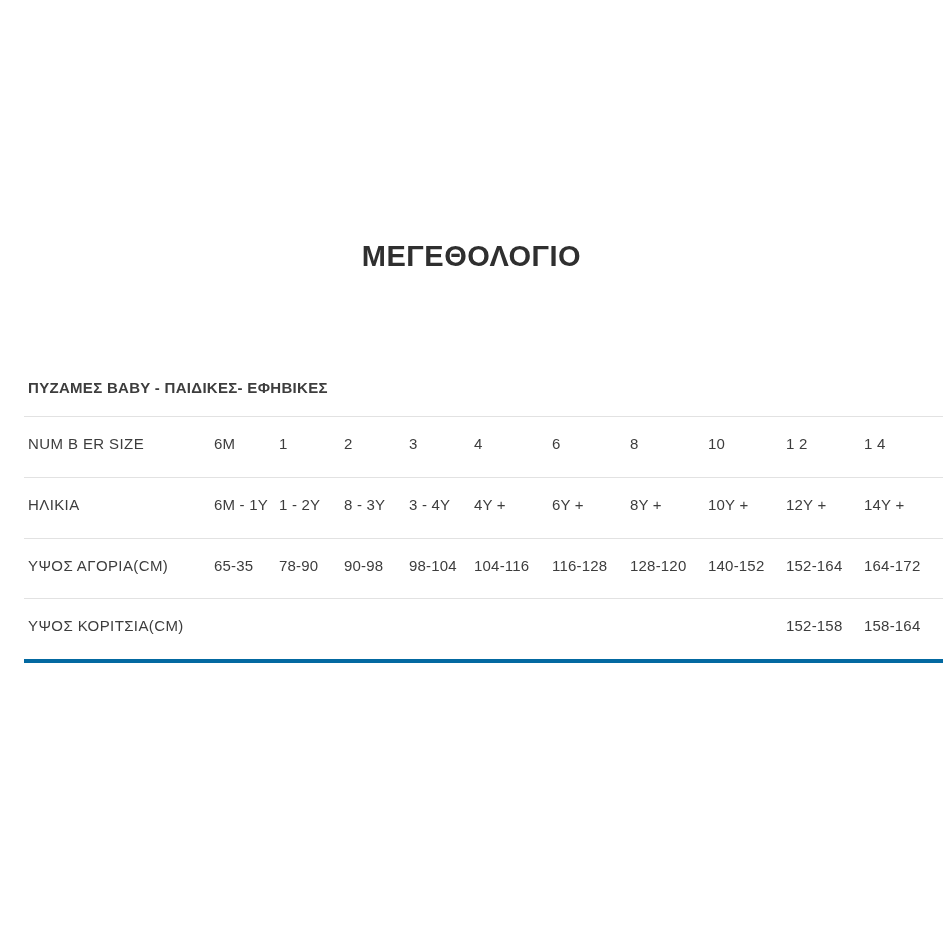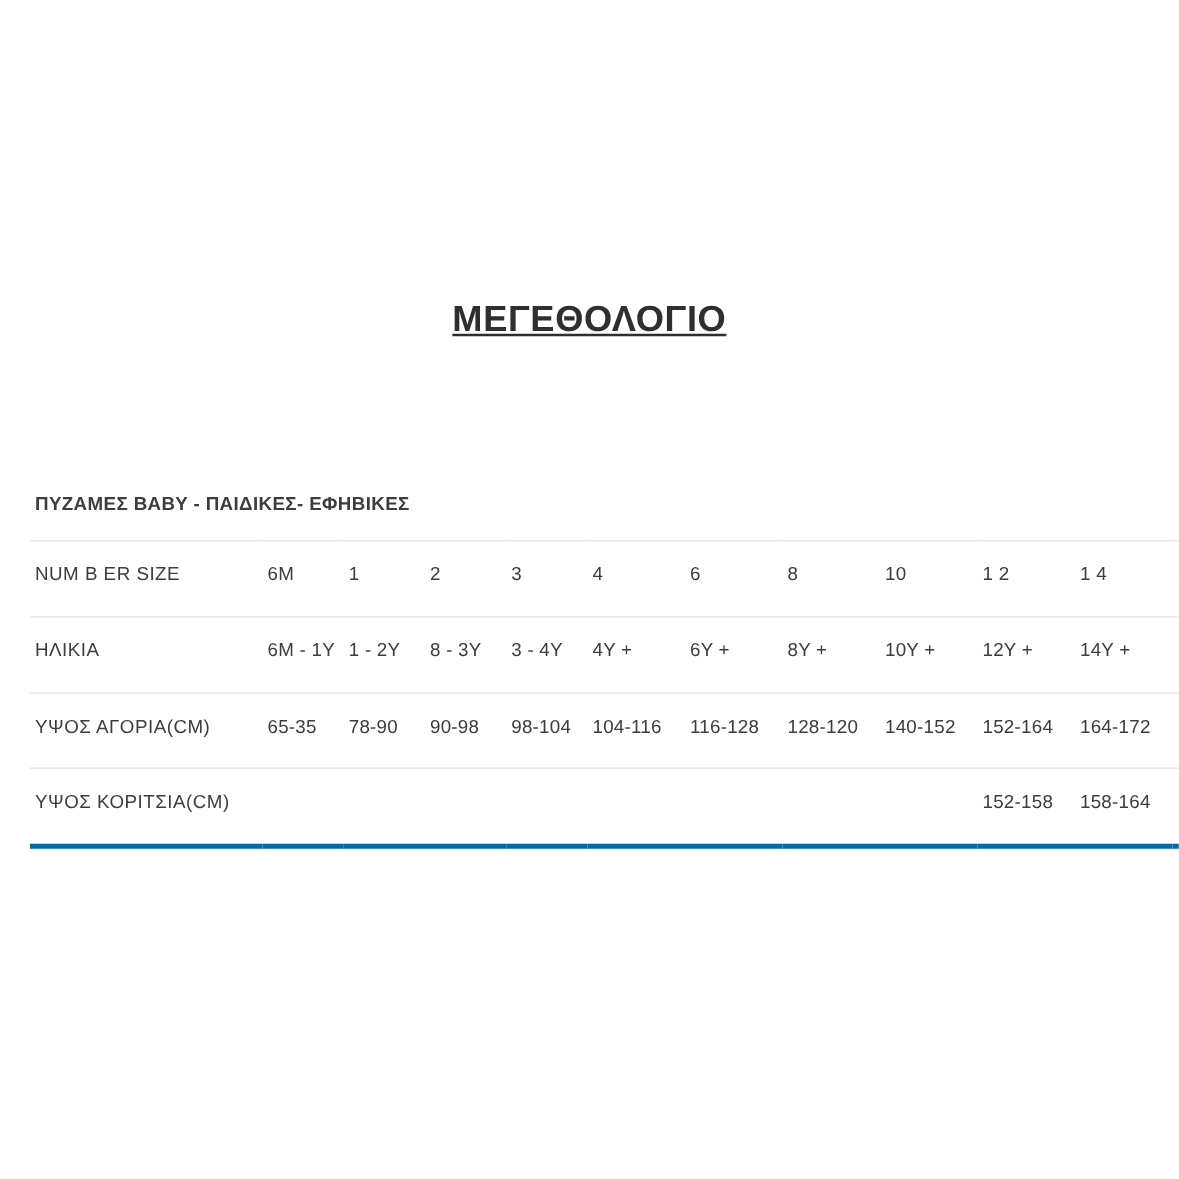--- a/index.html
+++ b/index.html
@@ -23,25 +23,24 @@
   .title {
     position: absolute;
     top: 240px;
     left: 0;
     width: 943px;
     text-align: center;
     font-size: 29px;
     font-weight: bold;
     letter-spacing: 0.5px;
     color: #2f2f2f;
-    text-decoration: underline;
   }
   .table-wrap {
     position: absolute;
-    top: 395px;
+    top: 379px;
     left: 24px;
     width: 896px;
   }
   .caption {
     font-size: 15px;
     font-weight: bold;
     color: #3d3d3d;
     letter-spacing: 0.3px;
     padding: 0 0 20px 4px;
   }

